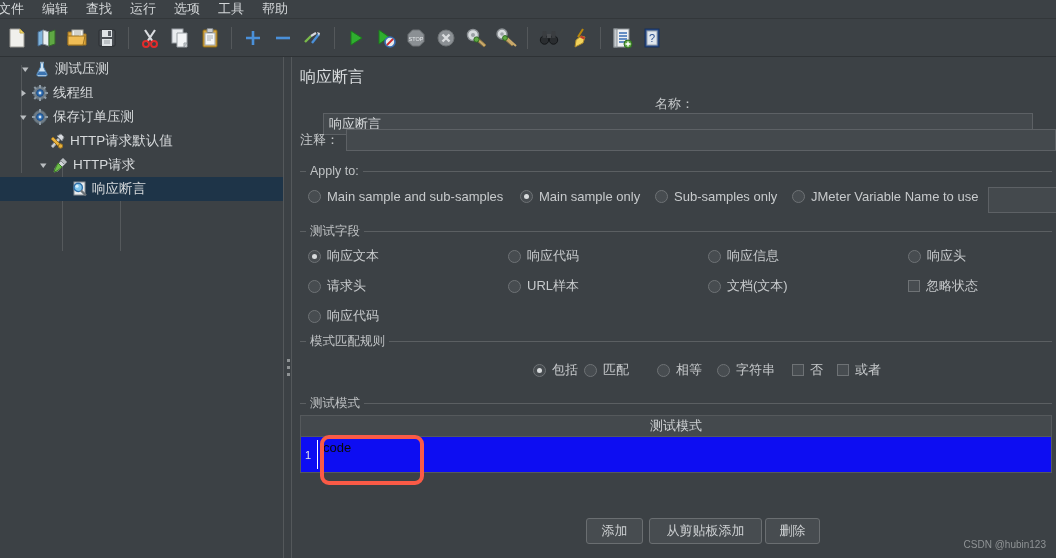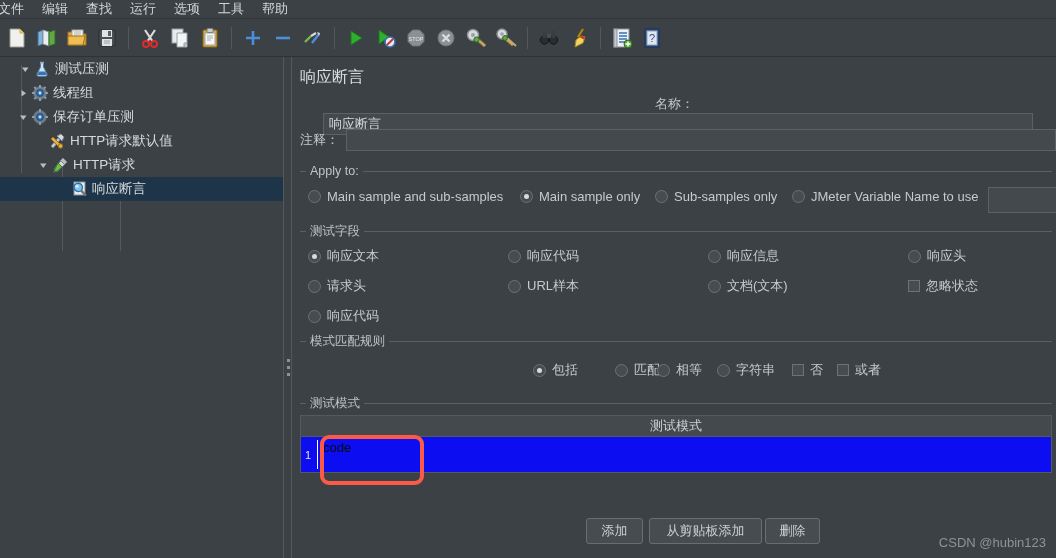--- a/index.html
+++ b/index.html
@@ -140,21 +140,21 @@
 
   
   .btn{
     position:absolute;height:26px;background:#474c50;border:1px solid #6a6e71;
     border-radius:3px;box-sizing:border-box;color:#cdd0d2;font-size:13px;
     display:flex;align-items:center;justify-content:center;cursor:pointer;
     font-family:"Liberation Sans",sans-serif;
   }
 
   .watermark{
-    position:absolute;right:10px;bottom:8px;font-size:13px;color:#8f9395;
+    position:absolute;right:10px;bottom:8px;font-size:10px;color:#8f9395;
   }
 </style>
 </head>
 <body>
 
 <div class="app">
 
   <div class="menubar">
     <div class="menu-item">文件</div>
     <div class="menu-item">编辑</div>
@@ -551,21 +551,21 @@
     </div>
 
     <div class="group" style="left:8px;top:276px;width:752px;height:56px;">
       <div class="gline"></div>
       <div class="gtitle">模式匹配规则</div>
       <div class="gbody">
         <div class="opt" style="left:233px;top:12px;">
           <span class="rad on"></span>
           <span class="lbl">包括</span>
         </div>
-        <div class="opt" style="left:315px;top:12px;">
+        <div class="opt" style="left:284px;top:12px;">
           <span class="rad"></span>
           <span class="lbl">匹配</span>
         </div>
         <div class="opt" style="left:357px;top:12px;">
           <span class="rad"></span>
           <span class="lbl">相等</span>
         </div>
         <div class="opt" style="left:417px;top:12px;">
           <span class="rad"></span>
           <span class="lbl">字符串</span>

